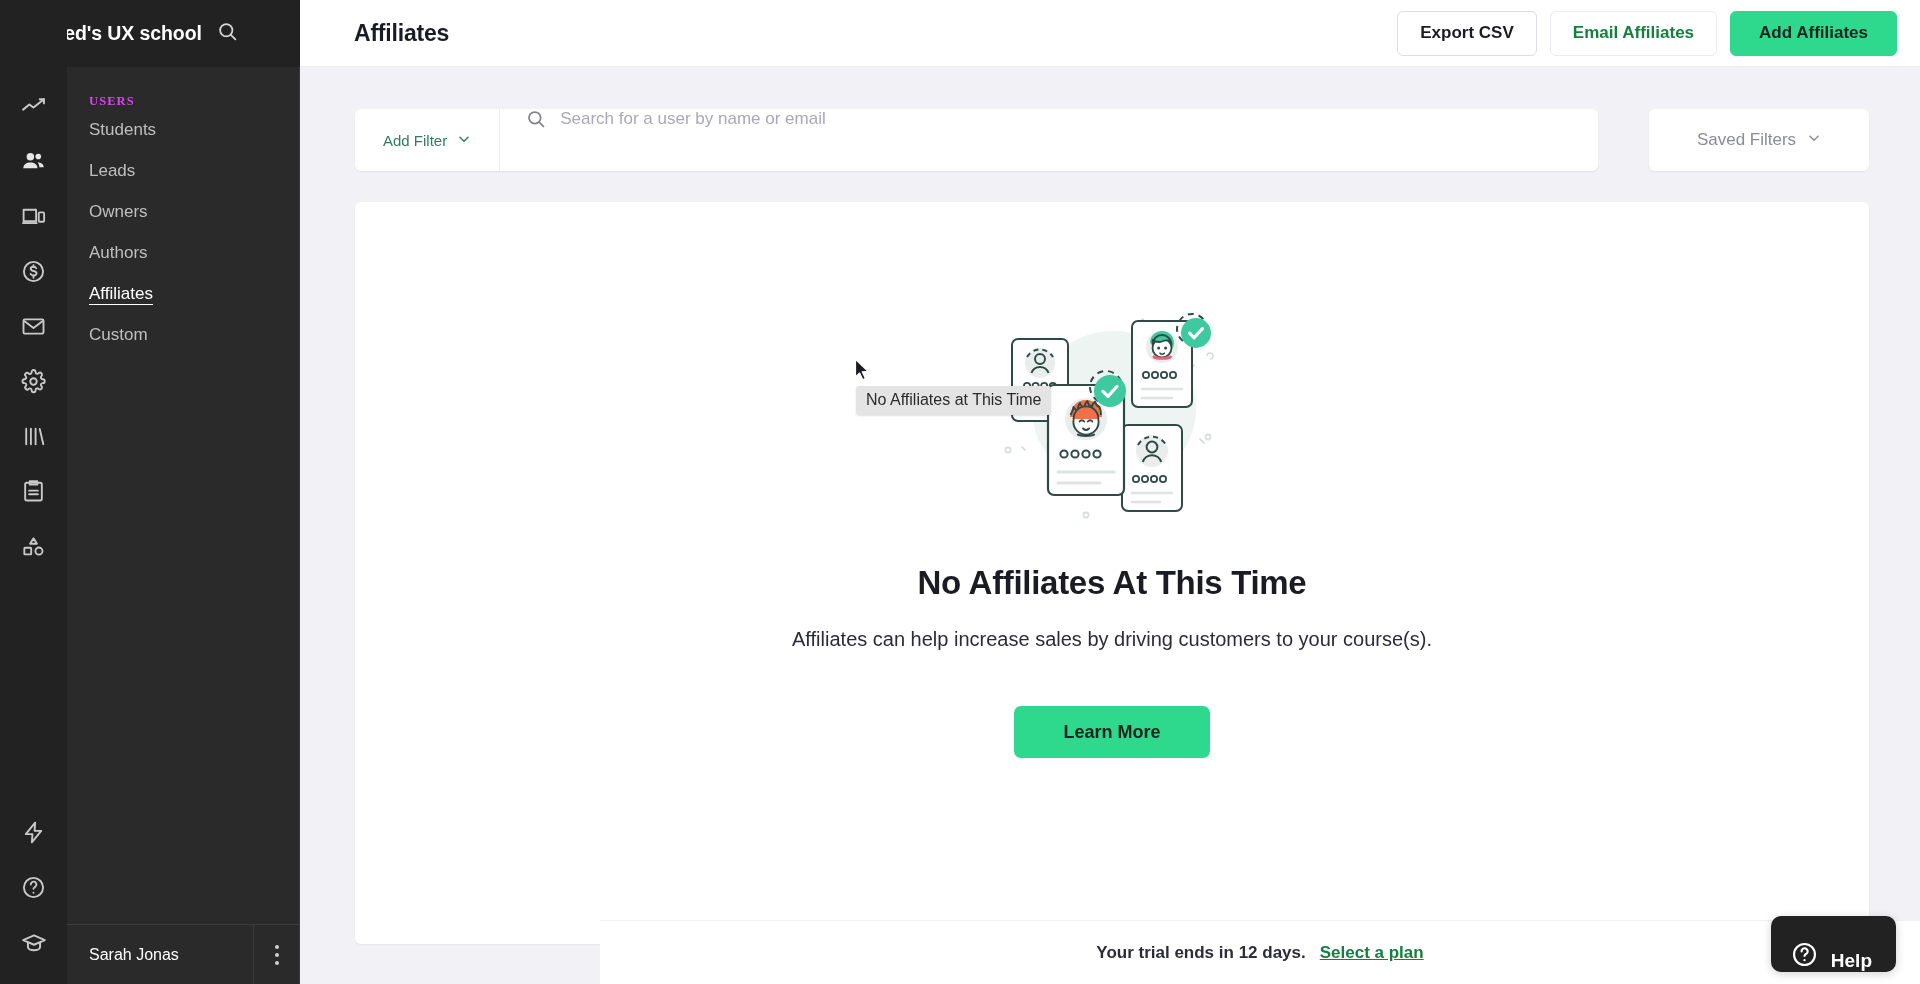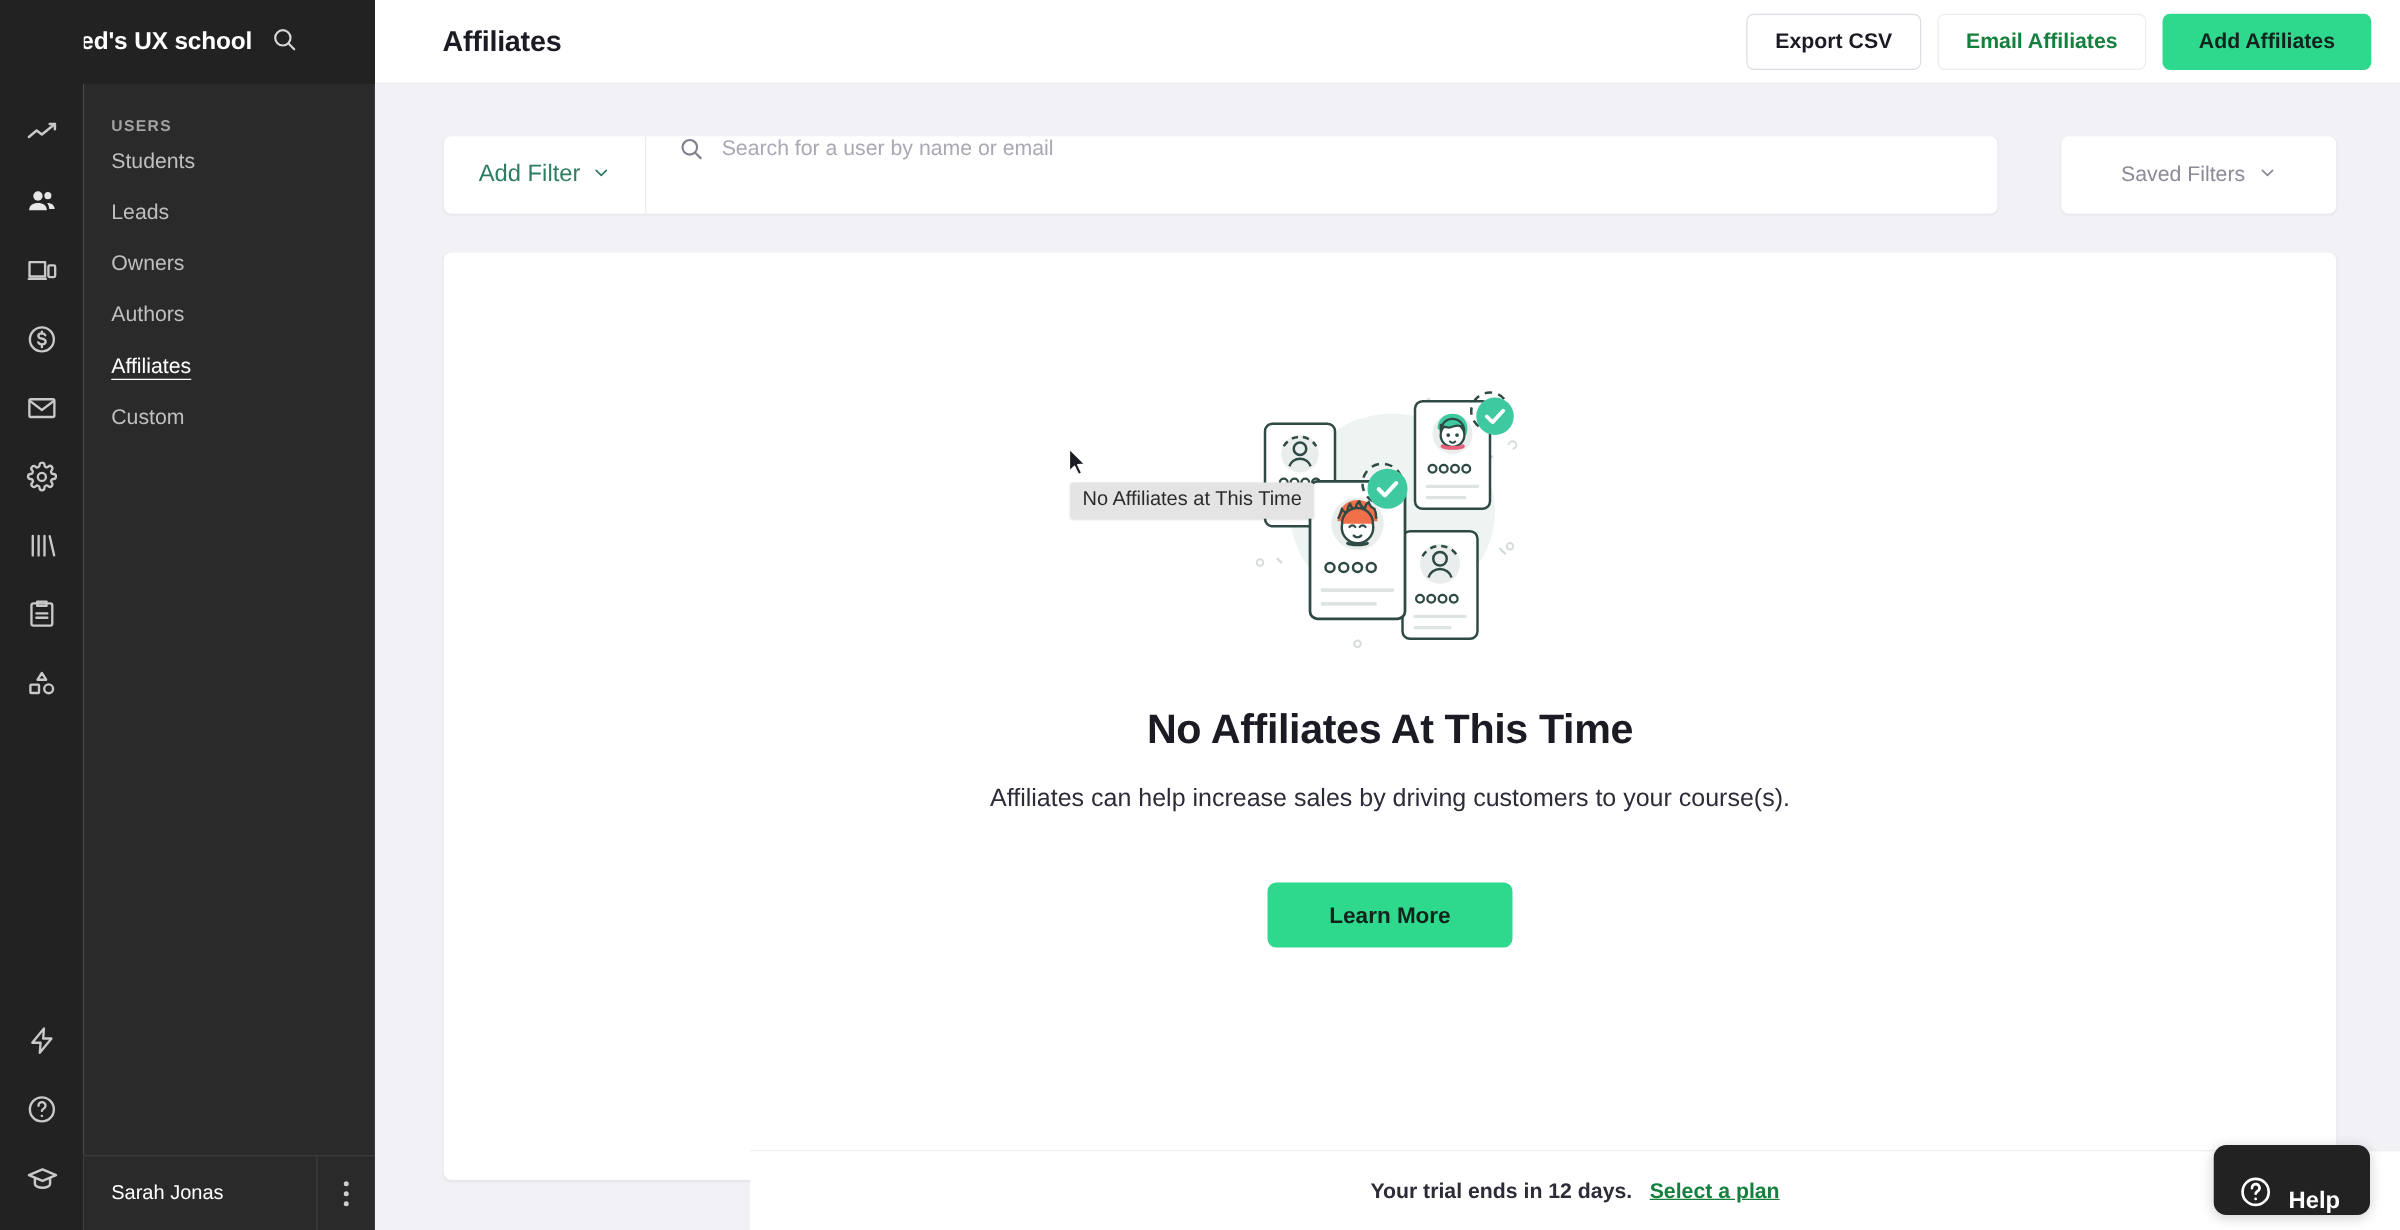--- a/index.html
+++ b/index.html
@@ -46,22 +46,22 @@
     z-index: 5;
   }
   .brand-title {
     color: #ffffff; font-size: 19.5px; font-weight: bold;
     letter-spacing: -0.1px; white-space: nowrap;
   }
   .brand-search { margin-left: 15px; display: flex; align-items: center; cursor: pointer; }
 
   .subnav-inner { padding-top: 67px; }
   .section-label {
-    color: #a3a3a3; font-size: 12.5px; font-weight: bold;
-    letter-spacing: 1.1px; padding: 27px 0 0 22px;
+    color: #d946ef; font-size: 12.5px; font-weight: bold;
+    letter-spacing: 1.1px; padding: 27px 0 0 22px; font-family: Liberation Serif, serif;
   }
   .nav-item {
     color: #bfbfbf; font-size: 17px;
     padding: 0 0 0 22px; height: 41px; line-height: 41px;
     cursor: pointer; white-space: nowrap;
   }
   .nav-item.active { color: #ffffff; }
   .nav-item.active .nav-text {
     border-bottom: 1.5px solid #ffffff; padding-bottom: 1px;
   }
@@ -115,21 +115,21 @@
 
   .filterbar { display: flex; align-items: stretch; gap: 0; }
   .filterbar-left {
     background: #ffffff; border-radius: 6px;
     box-shadow: 0 1px 2px rgba(24,24,40,0.07);
     display: flex; align-items: stretch; flex: 1 1 auto; max-width: 1243px;
     height: 62px;
   }
   .add-filter {
     display: flex; align-items: center; gap: 10px;
-    padding: 0 28px; color: #2f7d61; font-size: 19px;
+    padding: 0 28px; color: #2f7d61; font-size: 15px;
     cursor: pointer; border-right: 1px solid #ececf1; white-space: nowrap; justify-content: space-between;
   }
   .search-wrap { display: flex; align-items: flex-start; gap: 14px; padding: 0 26px; flex: 1 1 auto; }
   .search-input {
     border: none; outline: none; flex: 1 1 auto;
     font-size: 17px; color: #1b1b24;
     font-family: "Liberation Sans", sans-serif;
     background: transparent;
   }
   .search-input::placeholder { color: #a9a9b5; }

